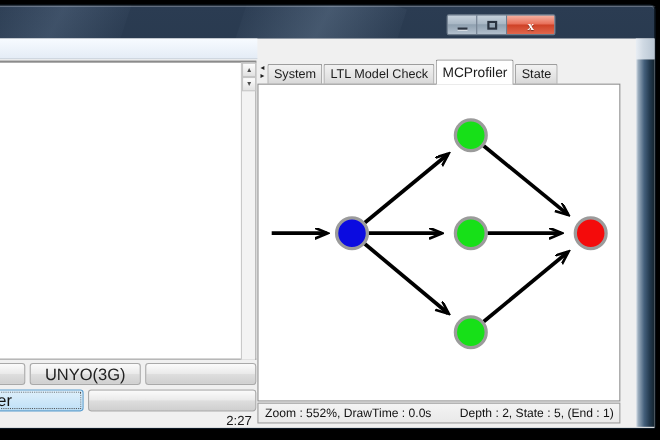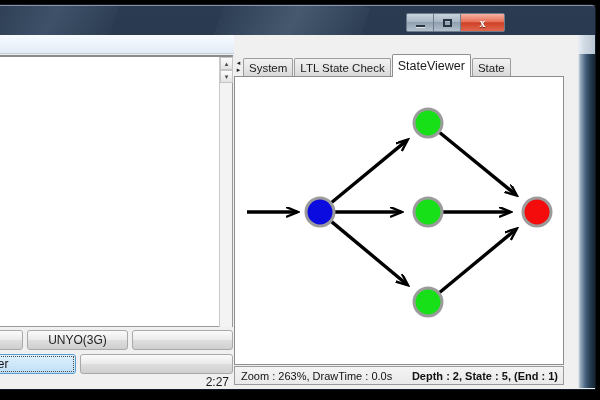--- a/index.html
+++ b/index.html
@@ -141,21 +141,21 @@
   
   #btn-grid {
     position: absolute;
     left: 0px; top: 276px;
     width: 311px;
   }
   .btn-row { display: flex; gap: 4px; margin-bottom: 4px; }
   .jbtn {
     height: 20px;
     flex: 1 1 0;
-    font-size: 12px;
+    font-size: 15px;
     color: #222;
     background: linear-gradient(180deg,#fbfbfb 0%,#eaeaea 48%,#dedede 52%,#cfcfcf 100%);
     border: 1px solid #a9a9a9;
     border-radius: 3px;
     display: flex; align-items: center; justify-content: center;
     white-space: nowrap; overflow: hidden;
   }
   .jbtn.disabled { color: #a3a3a3; background: linear-gradient(180deg,#f7f7f7,#ececec); border-color:#c6c6c6;}
   .jbtn.focused {
     background: linear-gradient(180deg,#dff0fb 0%,#bfe0f7 100%);
@@ -228,21 +228,21 @@
   #statusbar {
     position: absolute;
     left: 0; top: 312px;
     width: 330px; height: 19px;
     background: linear-gradient(180deg,#f4f4f4,#e9e9e9);
     border: 1px solid #9b9b9b;
     display: flex; align-items: center;
     font-size: 11px; color: #121212;
   }
   #status-left  { position: absolute; left: 6px; white-space: nowrap; }
-  #status-right { position: absolute; right: 5px; white-space: nowrap; font-weight: bold; }
+  #status-right { position: absolute; right: 5px; white-space: nowrap; }
 
   
   #right-edge {
     position: absolute;
     left: 657px; top: 19px;
     width: 17px; height: 334px;
     background: linear-gradient(90deg,#eef2f6 0%, #9fb0c0 12%, #44607c 45%, #22394e 75%, #16252f 100%);
   }
   #right-edge-top {
     position: absolute;
@@ -308,22 +308,22 @@
       </div>
 
       <div id="right-panel">
 
         <div id="tabstrip">
           <div id="tab-scroll">
             <div class="tscroll-g">◂</div>
             <div class="tscroll-g">▸</div>
           </div>
           <div class="tab">System</div>
-          <div class="tab">LTL State Check</div>
-          <div class="tab active">StateViewer</div>
+          <div class="tab">LTL Model Check</div>
+          <div class="tab active">MCProfiler</div>
           <div class="tab">State</div>
         </div>
 
         <div id="viewer-body">
           <svg id="graph-svg" width="330" height="289" viewBox="0 0 330 289">
             <defs>
               <marker id="ah" markerWidth="14" markerHeight="14" refX="11" refY="5" orient="auto" markerUnits="userSpaceOnUse">
                 <path d="M0,0 L12,5 L0,10" fill="none" stroke="#000" stroke-width="2.4" stroke-linecap="butt"></path>
               </marker>
             </defs>
@@ -340,21 +340,21 @@
                 <circle cx="85" cy="135" r="14" fill="#0b0be0" stroke="#9b9b9b" stroke-width="3"></circle>
                 <circle cx="193" cy="46" r="14" fill="#17e018" stroke="#9b9b9b" stroke-width="3"></circle>
                 <circle cx="193" cy="135" r="14" fill="#17e018" stroke="#9b9b9b" stroke-width="3"></circle>
                 <circle cx="193" cy="225" r="14" fill="#17e018" stroke="#9b9b9b" stroke-width="3"></circle>
                 <circle cx="302" cy="135" r="14" fill="#f40b0b" stroke="#9b9b9b" stroke-width="3"></circle>
               </g>
           </svg>
         </div>
 
         <div id="statusbar">
-          <span id="status-left">Zoom : 263%, DrawTime : 0.0s</span>
+          <span id="status-left">Zoom : 552%, DrawTime : 0.0s</span>
           <span id="status-right">Depth : 2, State : 5, (End : 1)</span>
         </div>
       </div>
 
       <div id="right-edge-top"></div>
       <div id="right-edge"></div>
     </div>
   </div>
 </div>
 

